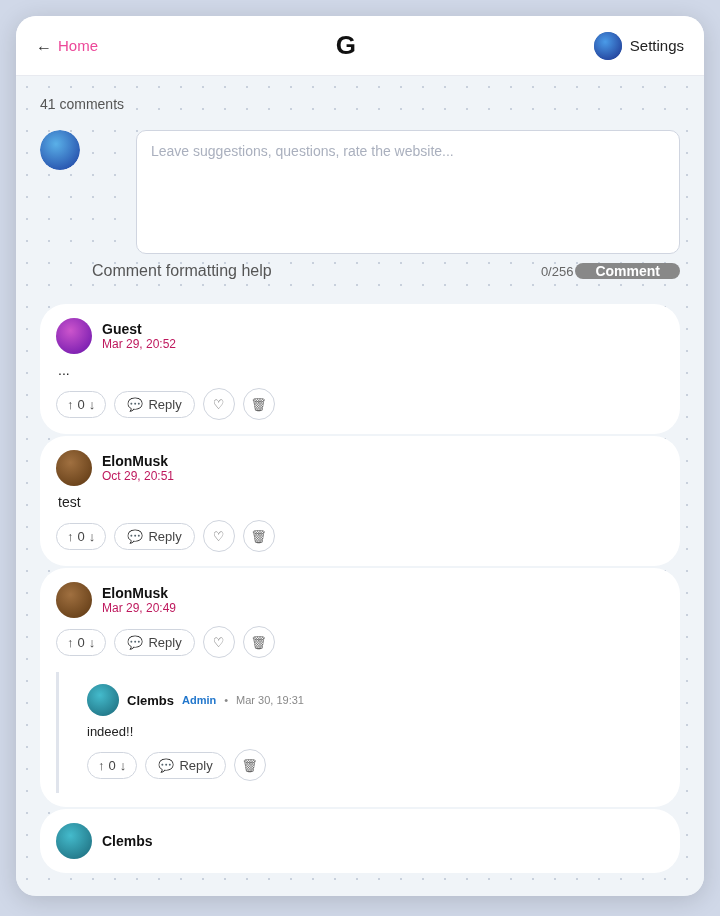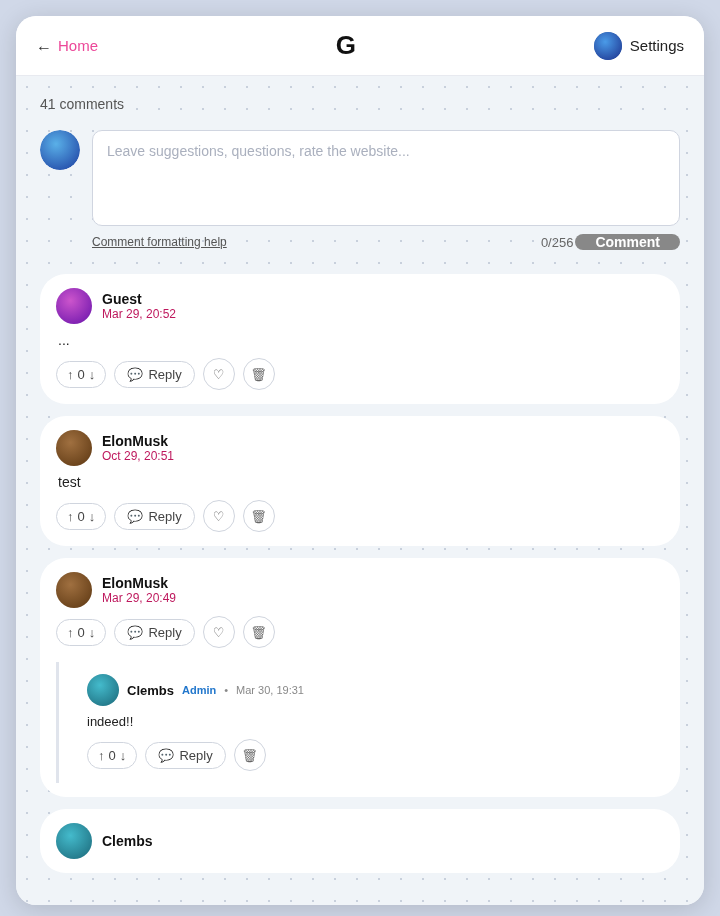--- a/index.html
+++ b/index.html
@@ -138,43 +138,43 @@
     }
 
     .comment-textarea {
       flex: 1;
       border: 1.5px solid #d0d5e0;
       border-radius: 10px;
       padding: 12px 14px;
       font-size: 14px;
       color: #888;
       resize: none;
-      height: 96px;
+      height: 124px;
       background: white;
       font-family: inherit;
       outline: none;
+      margin-left: 44px;
     }
 
     .comment-textarea::placeholder {
       color: #aab0be;
     }
 
     .input-footer {
       display: flex;
       justify-content: space-between;
       align-items: center;
       margin-bottom: 24px;
       padding-left: 52px;
     }
 
     .format-help {
-      font-size: 12px;
+      font-size: 16px;
       color: #555;
       cursor: pointer;
-      text-decoration: underline;
     }
 
     .input-right {
       display: flex;
       align-items: center;
       gap: 2px;
     }
 
     .char-count {
       font-size: 13px;
@@ -190,21 +190,21 @@
       font-size: 14px;
       font-weight: 600;
       cursor: pointer;
     }
 
     
     .comment-item {
       background: white;
       border-radius: 26px;
       padding: 14px 16px;
-      margin-bottom: 12px;
+      margin-bottom: 2px;
     }
 
     .comment-header {
       display: flex;
       align-items: center;
       gap: 10px;
       margin-bottom: 8px;
     }
 
     .comment-avatar {

